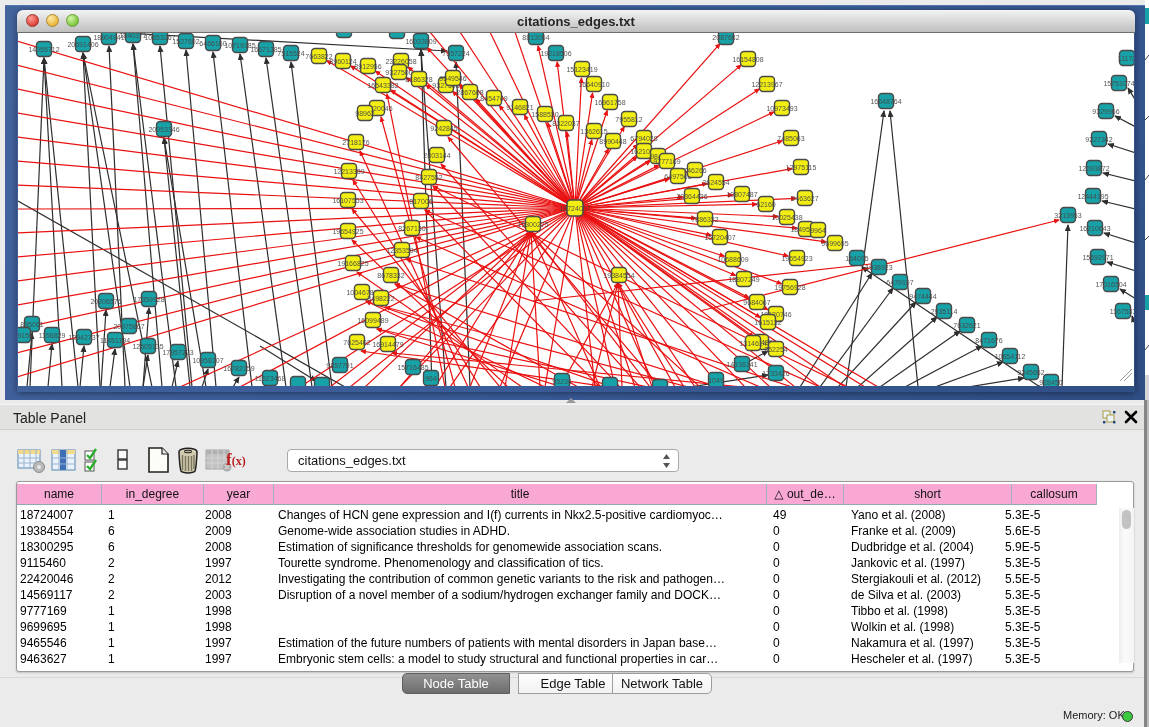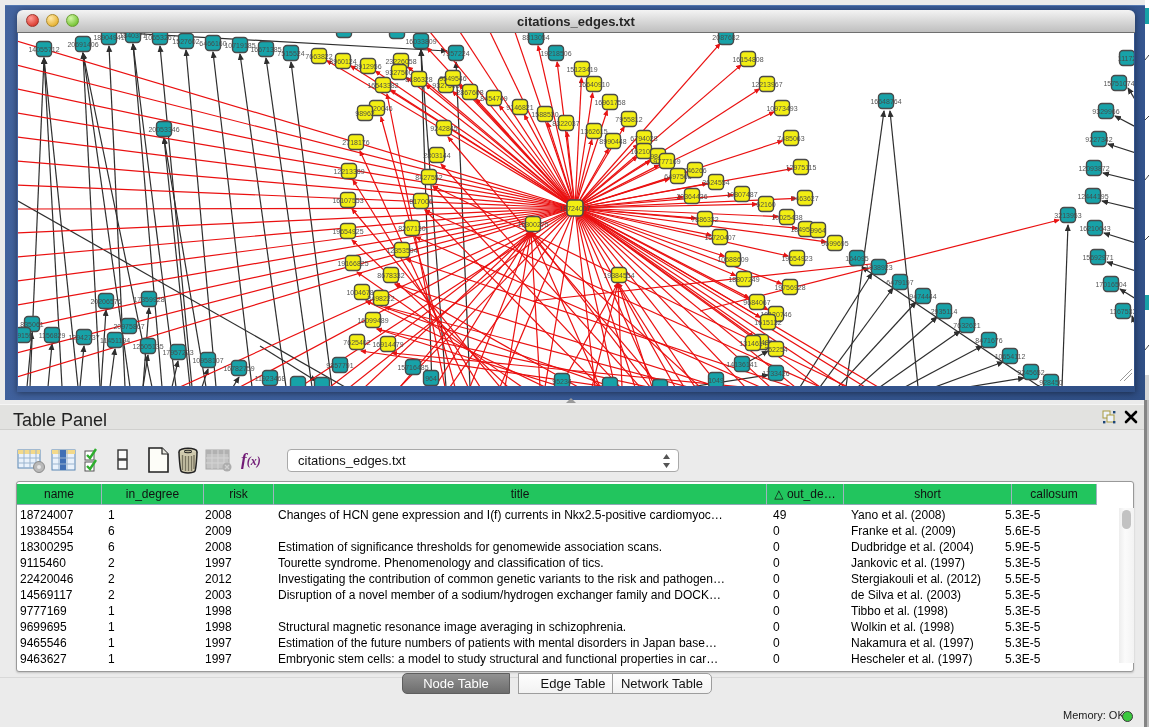--- a/index.html
+++ b/index.html
@@ -6,24 +6,24 @@
 #win{position:absolute;left:12px;top:4px;width:1118px;height:382px;border-radius:6px 6px 0 0;box-shadow:0 1px 6px rgba(0,0,0,.45)}
 #tbar{position:absolute;left:0;top:0;width:100%;height:23px;border-radius:6px 6px 0 0;background:linear-gradient(#f4f4f4,#d6d6d6 55%,#bfbfbf);border-bottom:1px solid #6f6f6f}
 #title{position:absolute;left:0;top:4px;width:100%;text-align:center;font-size:13px;font-weight:bold;color:#262626}
 .tl{position:absolute;top:14px;width:13px;height:13px;border-radius:50%}
 #canvas{position:absolute;left:1px;top:23px;width:1116px;height:353px;background:#fff;overflow:hidden}
 svg line.r{stroke:#ea1010;stroke-width:1.2}
 svg line.b{stroke:#2e2e2e;stroke-width:1.2}
 svg text.nl{font-size:7px;fill:#474747;opacity:.92;text-anchor:middle;font-family:"Liberation Sans",sans-serif}
 #rsliver{position:absolute;left:1145px;top:0;width:4px;height:400px;background:#fff}
 #tpbar{position:absolute;left:0px;top:404px;width:1144px;height:26px;background:#e2e2e0;border-top:1px solid #f5f5f5;border-bottom:1px solid #d0d0ce}
-#tpbar span{position:absolute;left:13px;top:5px;font-size:18px;color:#222}
+#tpbar span{position:absolute;left:13px;top:5px;font-size:14px;color:#222}
 #tblbox{position:absolute;left:16px;top:481px;width:1118px;height:191px;background:#fff;border:1px solid #999;border-radius:3px;box-shadow:0 1px 2px rgba(0,0,0,.18)}
 #ddown{position:absolute;left:287px;top:449px;width:392px;height:23px;background:#fff;border:1px solid #a9a9a9;border-radius:4px;font-size:13px;color:#111;line-height:21px;padding-left:10px}
-#thead{position:absolute;left:0px;top:2px;width:1080px;height:21px;background:#22c55e;border-bottom:1px solid #8fa8b5}
+#thead{position:absolute;left:0px;top:2px;width:1080px;height:21px;background:#f9a8d4;border-bottom:1px solid #8fa8b5}
 .th{position:absolute;top:0;height:21px;border-right:1px solid #9fb4bf;font-size:12px;color:#111;text-align:center;line-height:21px}
 #tbody{position:absolute;left:1px;top:25px;width:1114px;height:160px;background:#fff;font-size:12px;color:#000;overflow:hidden}
 .tr{position:relative;height:16px;line-height:16px;white-space:nowrap}
 .tr div{position:absolute;top:0;overflow:hidden}
 .c0{left:2px;width:82px}.c1{left:90px;width:95px}.c2{left:187px;width:68px}.c3{left:260px;width:488px}
 .c4{left:755px;width:70px}.c5{left:833px;width:162px}.c6{left:987px;width:95px}
 #vscroll{position:absolute;left:1102px;top:26px;width:15px;height:155px;background:linear-gradient(90deg,#ededed,#fbfbfb 40%,#f3f3f3)}
 #vthumb{position:absolute;left:3px;top:2px;width:9px;height:19px;background:#c2c2c2;border-radius:5px}
 .tab{position:absolute;top:673px;height:21px;font-size:13px;line-height:20px;text-align:center;border:1px solid #9d9d9d;background:linear-gradient(#fefefe,#f2f2f2);color:#111}
 #tab1{left:402px;width:108px;background:linear-gradient(#929292,#6d6d6d);color:#fff;border-color:#5e5e5e;border-radius:5px 0 0 5px}
@@ -591,51 +591,52 @@
 <path d="M6.5,8 V23 M9.5,9 V24 M12.5,9 V24 M15.5,9 V24 M18,8 V22" stroke="#7a7560" stroke-width="1.4"></path>
 <ellipse cx="12" cy="4.5" rx="4" ry="1.3" fill="#b5af93" stroke="#222"></ellipse>
 </svg>
 <svg class="ticon" style="left:205px" width="28" height="28">
 <rect x="1" y="3" width="23" height="19" fill="#c3c3c3" stroke="#a5a5a5"></rect>
 <rect x="1" y="3" width="23" height="4" fill="#b1b1b1"></rect>
 <path d="M1,11 H24 M1,16 H24 M7,3 V22 M13,3 V22 M19,3 V22" stroke="#d4d4d4" stroke-width="1"></path>
 <circle cx="22" cy="20" r="4.5" fill="#adadad"></circle>
       <path d="M20,18 L24,22 M24,18 L20,22" stroke="#cfcfcf" stroke-width="1.4"></path>
 </svg>
-<div class="ticon" style="left:241px;width:30px;height:28px;font-family:'Liberation Serif',serif;font-style:italic;font-weight:bold;font-size:17px;color:#701a75;line-height:26px">f<span style="font-size:12px">(x)</span></div>
+<div class="ticon" style="left:226px;width:30px;height:28px;font-family:'Liberation Serif',serif;font-weight:bold;font-size:17px;color:#b91c1c;line-height:26px">f<span style="font-size:12px">(x)</span></div>
   </div>
 <div id="ddown">citations_edges.txt
     <svg style="position:absolute;right:7px;top:4px" width="9" height="14">
       <path d="M4.5,0 L8,5 L1,5 Z M4.5,14 L8,9 L1,9 Z" fill="#555"></path>
     </svg>
 </div>
 <div id="tblbox">
   <div id="thead">
     <div class="th" style="left:0;width:85px">name</div>
     <div class="th" style="left:85px;width:102px">in_degree</div>
-    <div class="th" style="left:187px;width:70px">risk</div>
+    <div class="th" style="left:187px;width:70px">year</div>
     <div class="th" style="left:257px;width:493px">title</div>
     <div class="th" style="left:750px;width:77px">△ out_de…</div>
     <div class="th" style="left:827px;width:168px">short</div>
     <div class="th" style="left:995px;width:85px">callosum</div>
   </div>
   <div id="tbody">
 <div class="tr">
         <div class="c0">18724007</div>
         <div class="c1">1</div>
         <div class="c2">2008</div>
         <div class="c3">Changes of HCN gene expression and I(f) currents in Nkx2.5-positive cardiomyoc…</div>
         <div class="c4">49</div>
         <div class="c5">Yano et al. (2008)</div>
         <div class="c6">5.3E-5</div>
       </div>
 <div class="tr">
         <div class="c0">19384554</div>
         <div class="c1">6</div>
         <div class="c2">2009</div>
+        <div class="c3">Genome-wide association studies in ADHD.</div>
         <div class="c4">0</div>
         <div class="c5">Franke et al. (2009)</div>
         <div class="c6">5.6E-5</div>
       </div>
 <div class="tr">
         <div class="c0">18300295</div>
         <div class="c1">6</div>
         <div class="c2">2008</div>
         <div class="c3">Estimation of significance thresholds for genomewide association scans.</div>
         <div class="c4">0</div>
@@ -674,21 +675,20 @@
         <div class="c1">1</div>
         <div class="c2">1998</div>
         <div class="c4">0</div>
         <div class="c5">Tibbo et al. (1998)</div>
         <div class="c6">5.3E-5</div>
       </div>
 <div class="tr">
         <div class="c0">9699695</div>
         <div class="c1">1</div>
         <div class="c2">1998</div>
-        <div class="c3">Structural magnetic resonance image averaging in schizophrenia.</div>
         <div class="c4">0</div>
         <div class="c5">Wolkin et al. (1998)</div>
         <div class="c6">5.3E-5</div>
       </div>
 <div class="tr">
         <div class="c0">9465546</div>
         <div class="c1">1</div>
         <div class="c2">1997</div>
         <div class="c3">Estimation of the future numbers of patients with mental disorders in Japan base…</div>
         <div class="c4">0</div>

